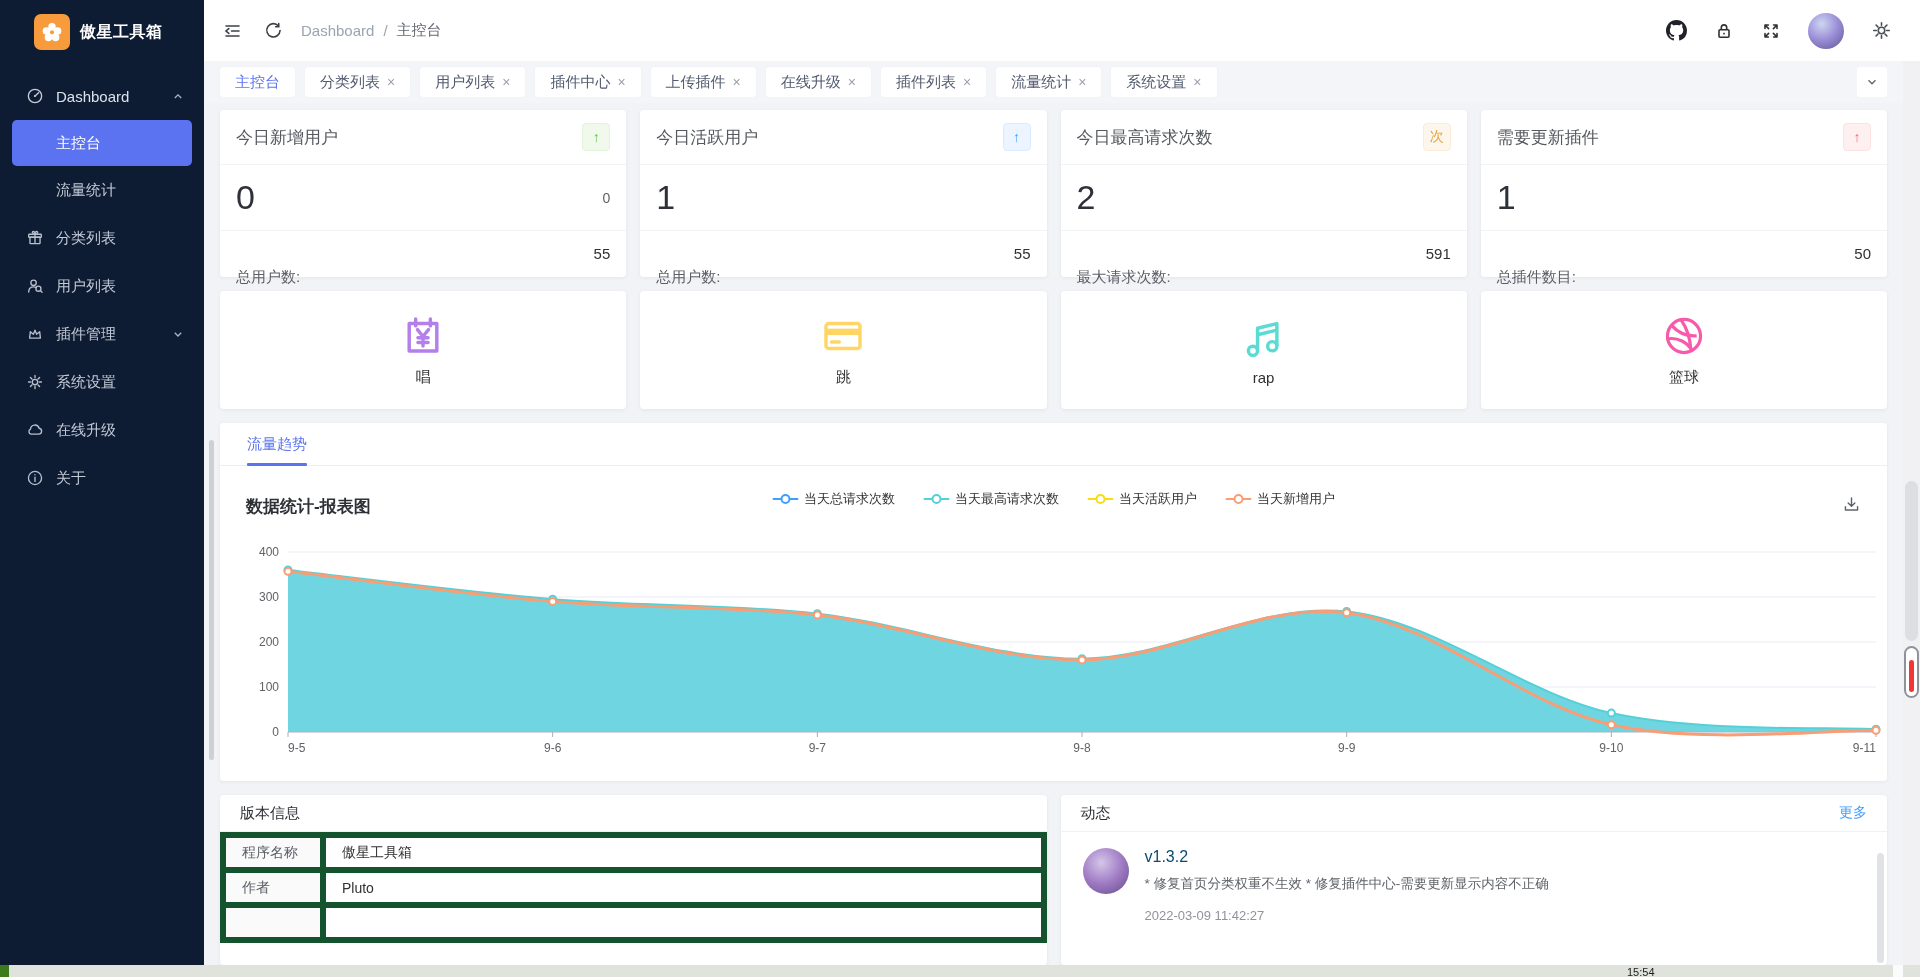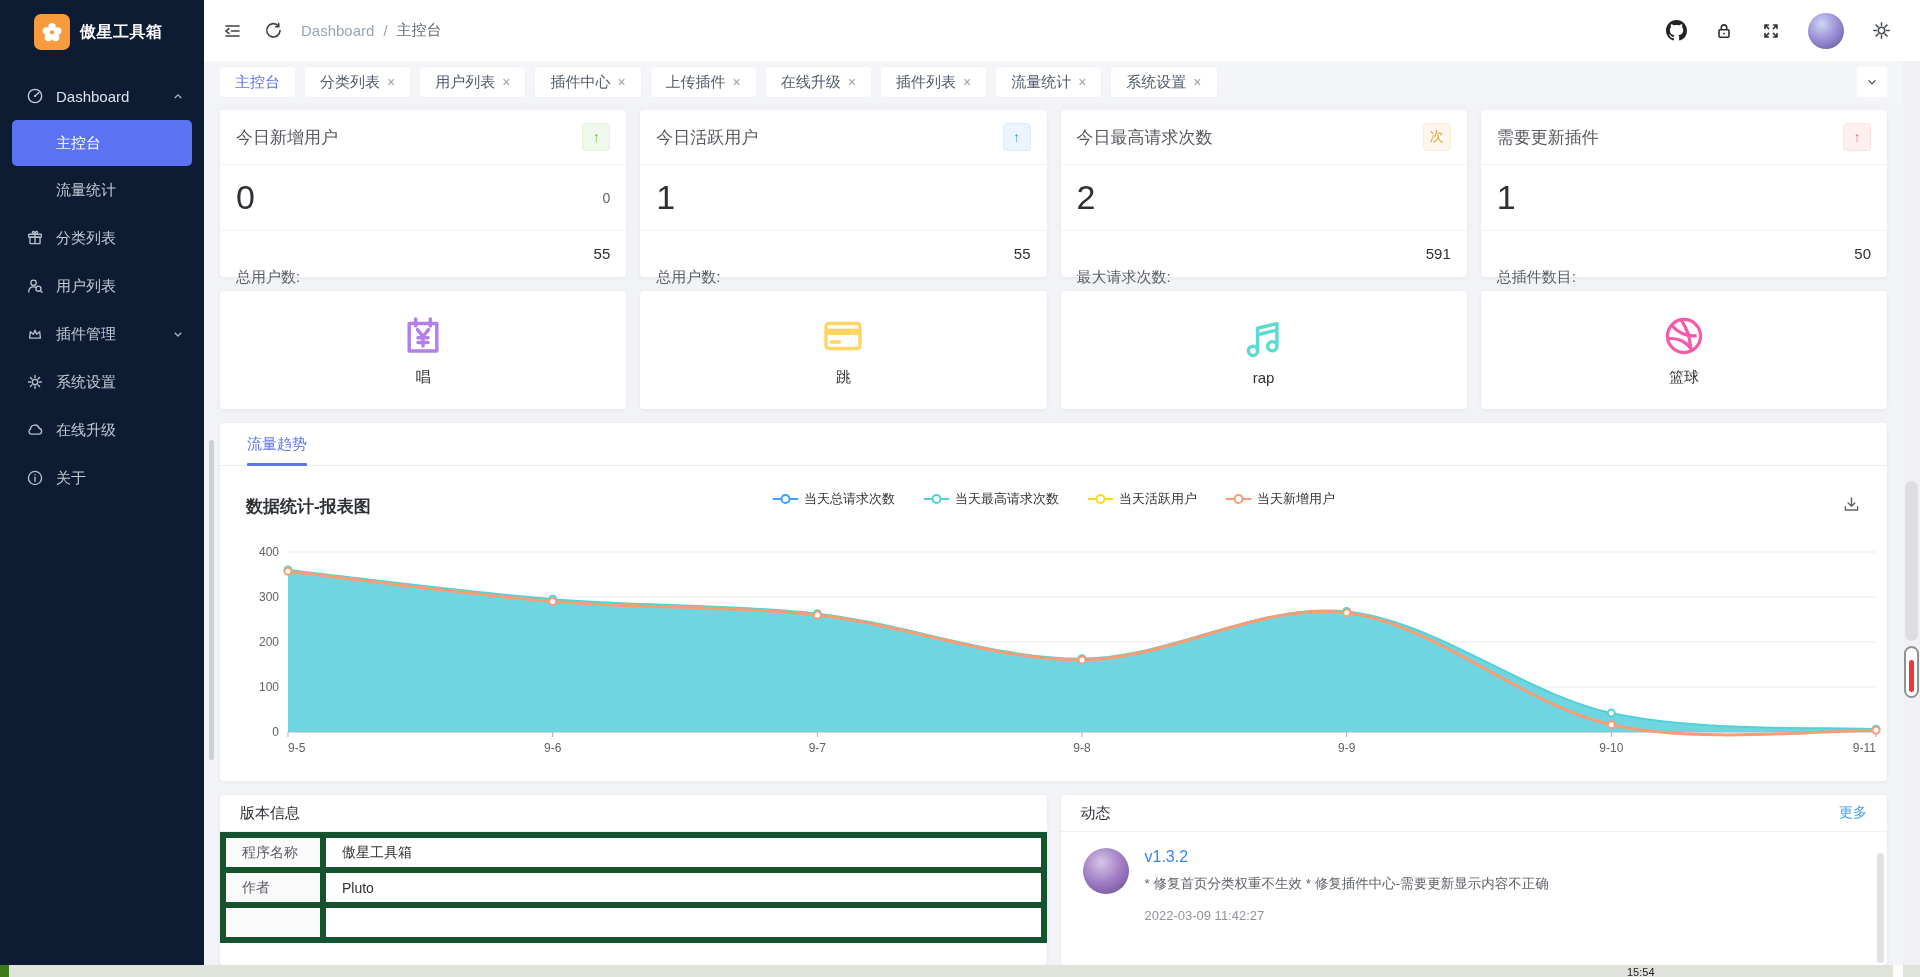--- a/index.html
+++ b/index.html
@@ -74,21 +74,21 @@
   .panel { flex:1; height:170px; position:relative; overflow:hidden; }
   .panel-head { height:37px; display:flex; align-items:center; justify-content:space-between; padding:0 20px; border-bottom:1px solid #f0f1f4; font-size:15px; color:#2d3035; }
   .more { color:#409EFF; font-size:14px; text-decoration:none; cursor:pointer; }
   table.vtable { width:100%; border-collapse:collapse; }
   .vtable td { border:6px solid #14532d; height:35px; font-size:14px; padding:0 16px; }
   .vtable td.k { width:100px; background:#fafafa; color:#5a5e66; }
   .vtable td.v { color:#303133; }
   .act-body { display:flex; gap:16px; padding:16px 22px; }
   .act-avatar { width:46px; height:46px; border-radius:50%; flex:0 0 auto;
                 background:radial-gradient(circle at 40% 32%, #d4c6e8 0%, #a07bc4 50%, #5f4a8a 100%); }
-  .act-ver { font-size:16px; color:#3b82f6; margin-bottom:9px; }
+  .act-ver { font-size:16px; color:#0c4a6e; margin-bottom:9px; }
   .act-desc { font-size:13.5px; color:#5f6368; }
   .act-time { font-size:13px; color:#909399; margin-top:15px; }
   .panel-scroll { position:absolute; right:3px; top:58px; width:7px; height:110px; background:#e0e2e6; border-radius:4px; }
 
   
   .left-bar { position:absolute; left:209px; top:440px; width:5px; height:320px; background:#cdd0d5; border-radius:3px; z-index:6; }
 
   
   .pscroll { position:absolute; right:0; top:61px; width:17px; height:904px; background:#f1f1f3; z-index:6; }
   .pthumb { position:absolute; left:2px; width:13px; top:420px; height:160px; background:#dcdee2; border-radius:7px; }

